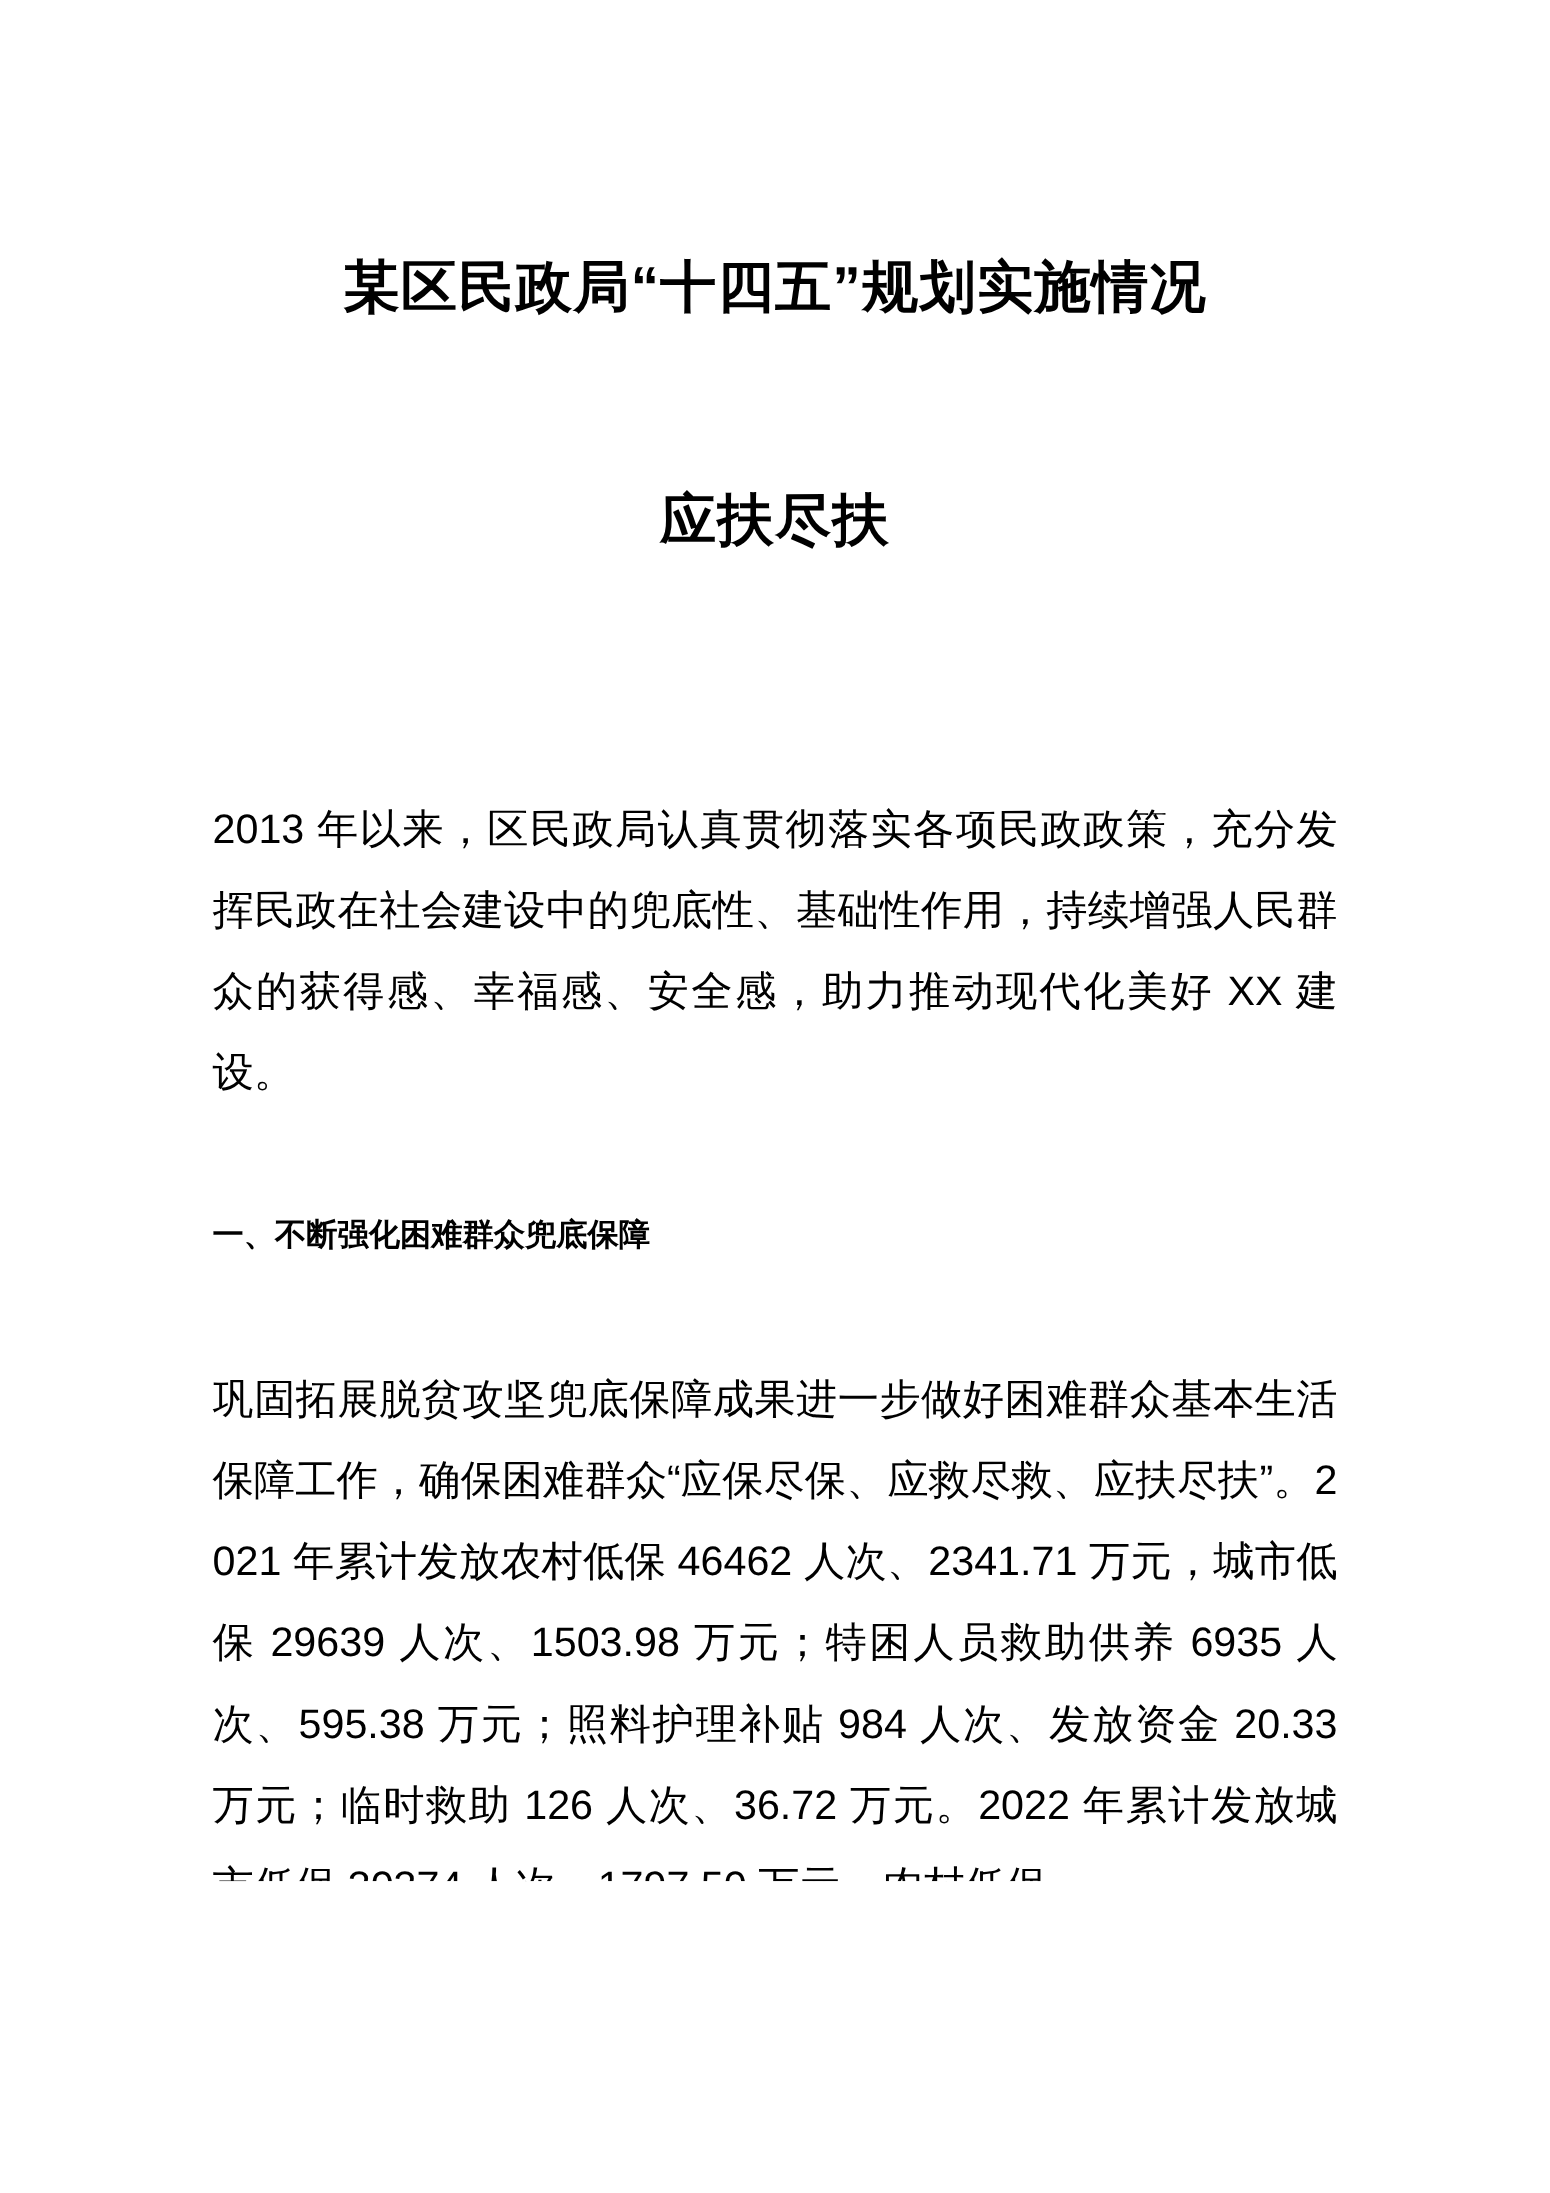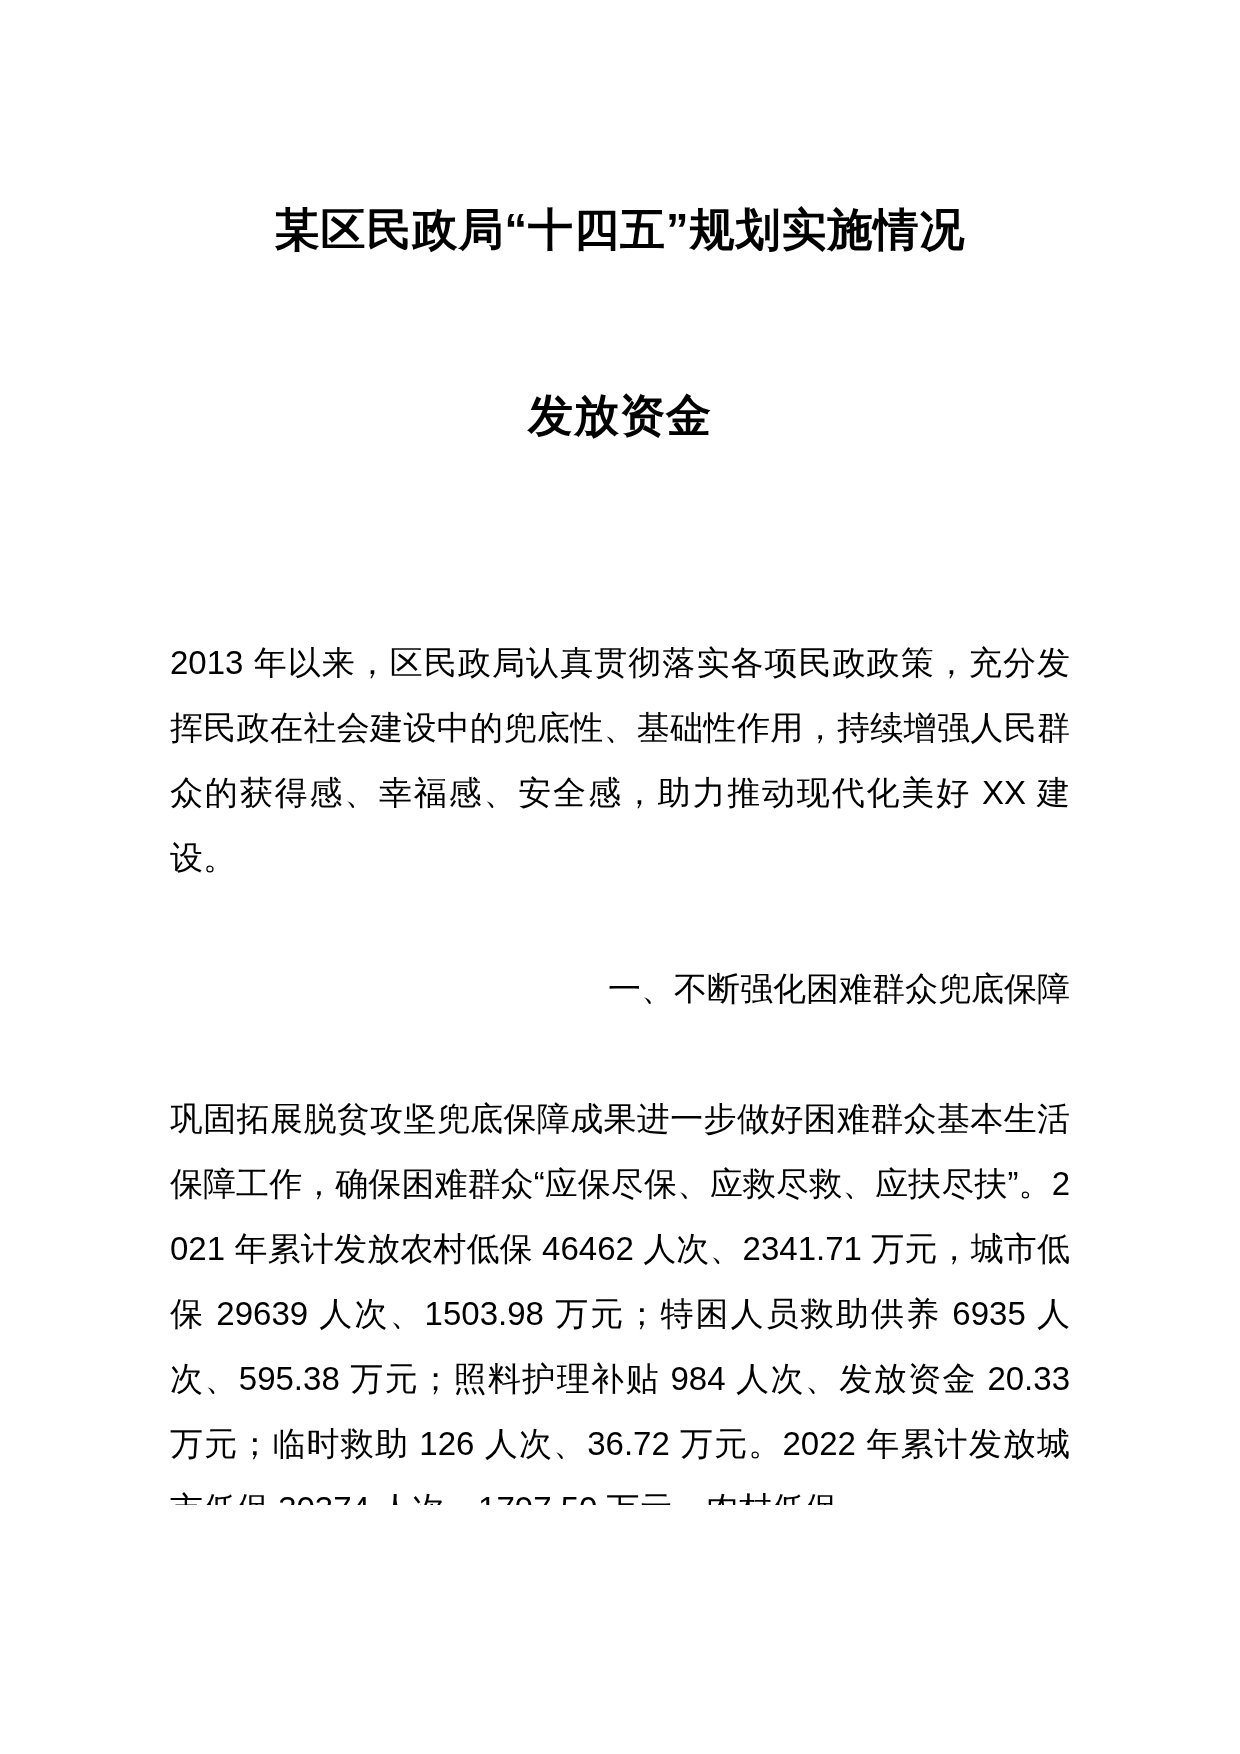--- a/index.html
+++ b/index.html
@@ -35,31 +35,31 @@
     line-height: 65px;
     text-align: justify;
     text-justify: inter-character;
     word-break: break-all;
   }
   .intro {
     margin-top: 179px;
   }
   .section-heading {
     margin: 66px 0 0 0;
-    font-size: 33px;
+    font-size: 25px;
     line-height: 65px;
-    font-weight: 400;
-    text-align: right;
+    font-weight: 700;
+    text-align: left;
   }
   .section-body {
     margin-top: 65px;
   }
 </style>
 </head>
 <body>
 
 <div class="page">
   <div class="doc-title">某区民政局“十四五”规划实施情况</div>
-  <div class="doc-title second">发放资金</div>
+  <div class="doc-title second">应扶尽扶</div>
   <p class="body-text intro">2013 年以来，区民政局认真贯彻落实各项民政政策，充分发挥民政在社会建设中的兜底性、基础性作用，持续增强人民群众的获得感、幸福感、安全感，助力推动现代化美好 XX 建设。</p>
   <h2 class="section-heading">一、不断强化困难群众兜底保障</h2>
   <p class="body-text section-body">巩固拓展脱贫攻坚兜底保障成果进一步做好困难群众基本生活保障工作，确保困难群众“应保尽保、应救尽救、应扶尽扶”。2021 年累计发放农村低保 46462 人次、2341.71 万元，城市低保 29639 人次、1503.98 万元；特困人员救助供养 6935 人次、595.38 万元；照料护理补贴 984 人次、发放资金 20.33 万元；临时救助 126 人次、36.72 万元。2022 年累计发放城市低保 30374 人次、1797.50 万元。农村低保</p>
 </div>
 
 </body></html>

